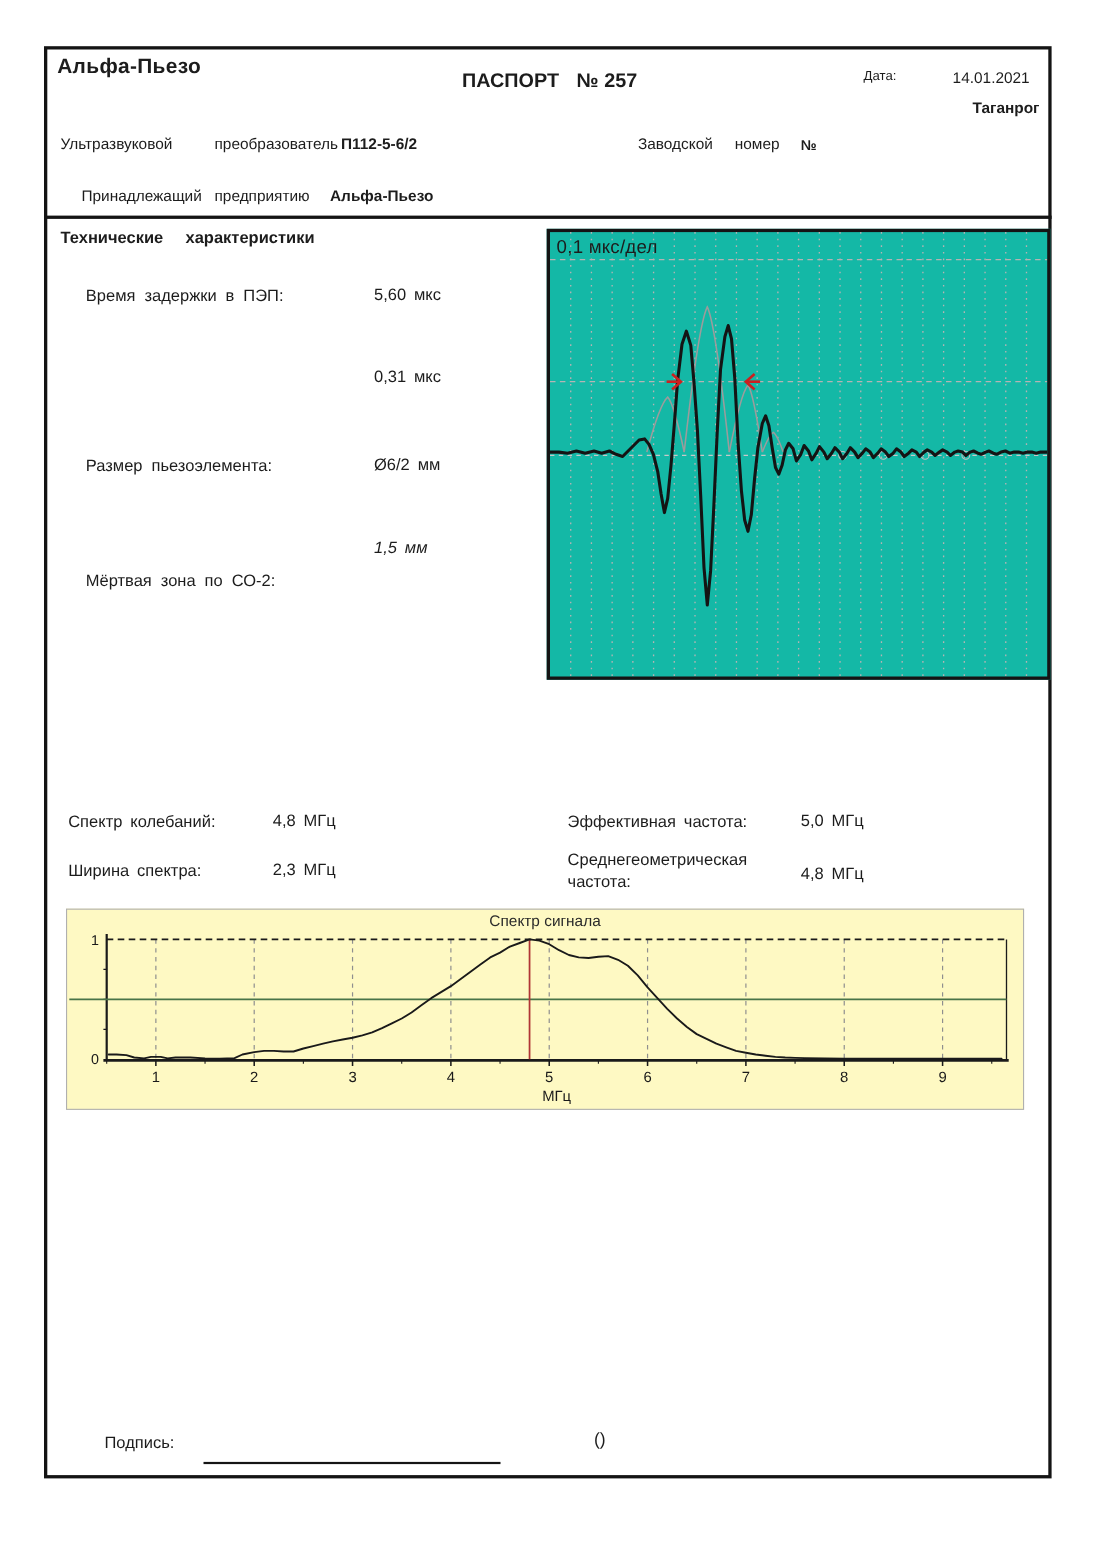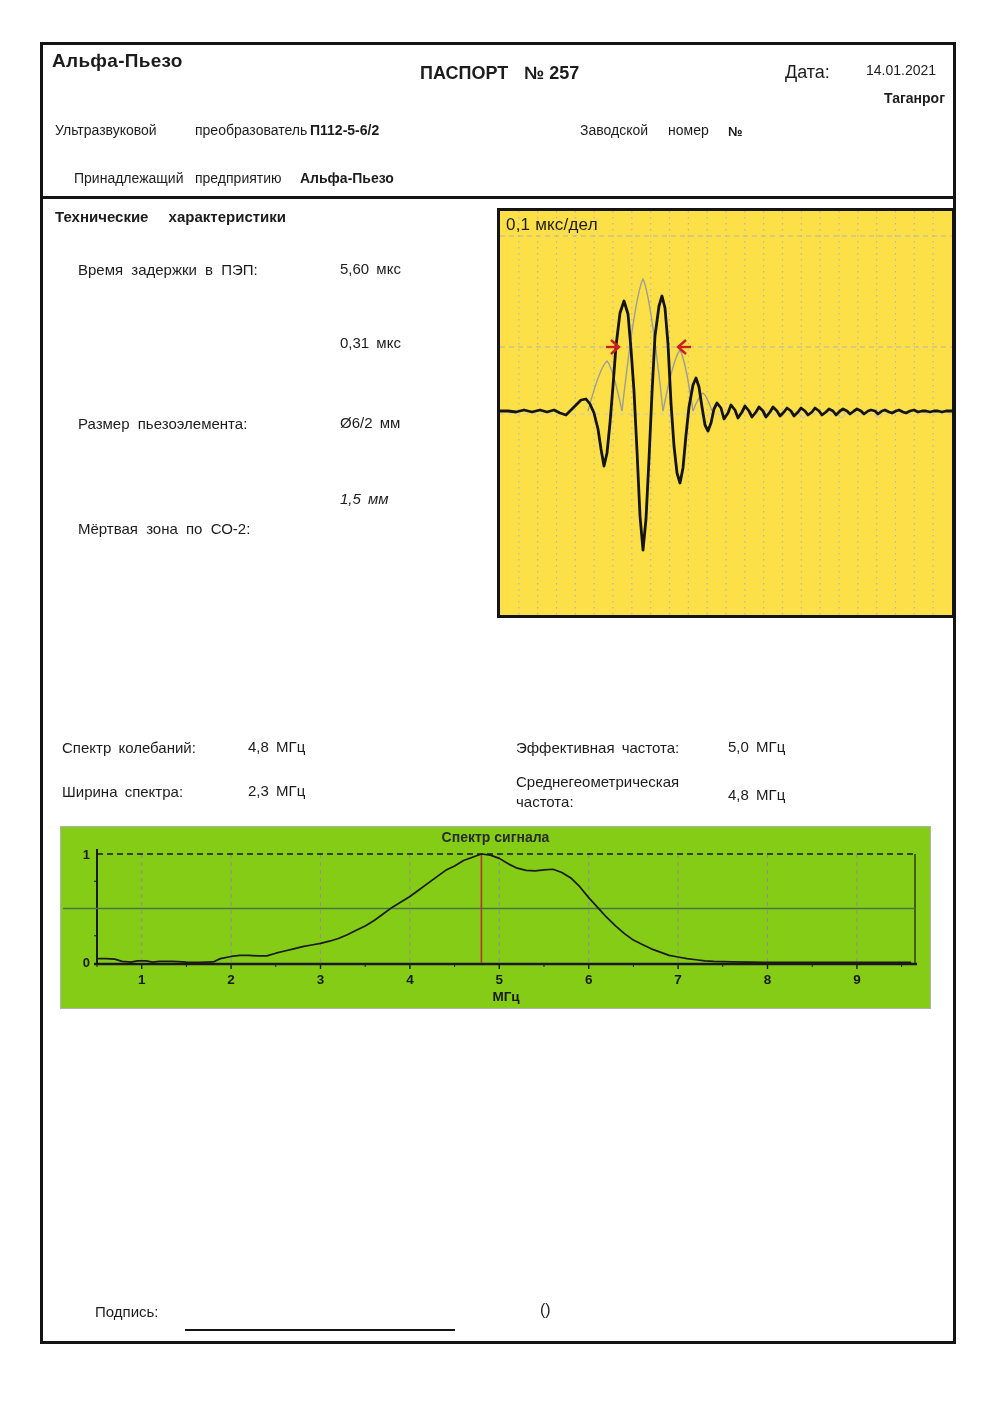--- a/index.html
+++ b/index.html
@@ -5,35 +5,35 @@
   html,body{margin:0;padding:0;background:#ffffff;}
   .page{position:relative;width:1000px;height:1415px;background:#ffffff;
         font-family:"Liberation Sans", sans-serif;color:#1c1c1c;overflow:hidden;padding-left:48px;}
   .border-box{position:absolute;left:40px;top:42px;width:910px;height:1296px;
         border:3px solid #141414;background:#ffffff;}
   .abs{position:absolute;}
   .b{font-weight:bold;}
   .company{left:52px;top:50px;font-size:19px;font-weight:bold;letter-spacing:.3px;}
   .doc-title{left:420px;top:63px;font-size:18px;font-weight:bold;}
   .doc-title .num{margin-left:16px;}
-  .date-label{left:785px;top:62px;font-size:18px;}
+  .date-label{left:785px;top:62px;font-size:12px;}
   .date-value{left:866px;top:62px;font-size:14px;}
   .city{left:884px;top:90px;font-size:14px;font-weight:bold;}
   .line-words span{position:absolute;font-size:14px;white-space:nowrap;}
   .divider{left:40px;top:196px;width:916px;height:3px;background:#141414;}
   .specs-heading{left:55px;top:208px;font-size:15px;font-weight:bold;word-spacing:16px;}
   .spec-label{font-size:15px;word-spacing:4px;white-space:pre-line;line-height:19px;}
   .spec-value{font-size:15px;word-spacing:3px;}
   .freq-label{font-size:15px;word-spacing:3px;white-space:pre-line;line-height:20px;}
   .freq-value{font-size:15px;word-spacing:3px;}
   
-  .wave-panel{left:497px;top:208px;width:452px;height:404px;border:3px solid #141414;background:#fde047;}
+  .wave-panel{left:497px;top:208px;width:452px;height:404px;border:3px solid #141414;background:#14b8a6;}
   .wave-label{left:6px;top:4px;font-size:17px;letter-spacing:.2px;}
   
-  .spec-panel{left:60px;top:826px;width:869px;height:181px;border:1px solid #b0b0b0;background:#84cc16;font-weight:bold;}
+  .spec-panel{left:60px;top:826px;width:869px;height:181px;border:1px solid #b0b0b0;background:#fef9c3;}
   .spec-title{left:0;top:2px;width:869px;text-align:center;font-size:14px;color:#2a2a2a;}
   
   .sig-label{left:95px;top:1303px;font-size:15px;}
   .sig-line{left:185px;top:1305px;width:270px;height:24px;border-bottom:2px solid #141414;}
   .sig-brackets{left:540px;top:1301px;font-size:16px;}
   svg{display:block;}
 </style>
 </head>
 <body>
 

